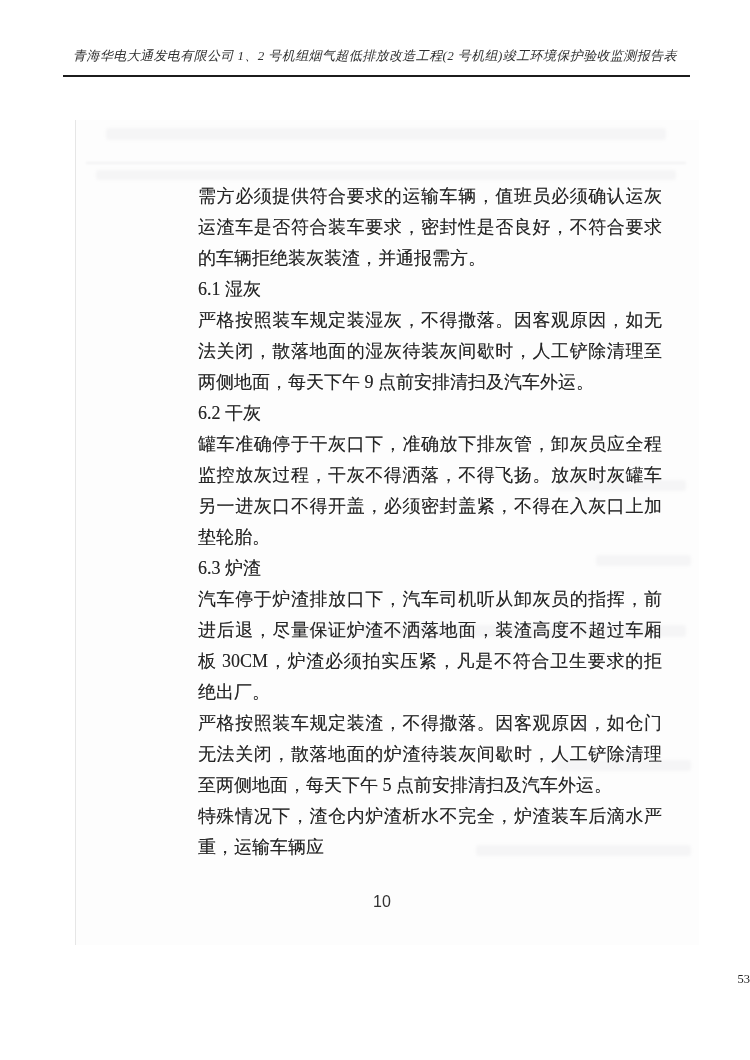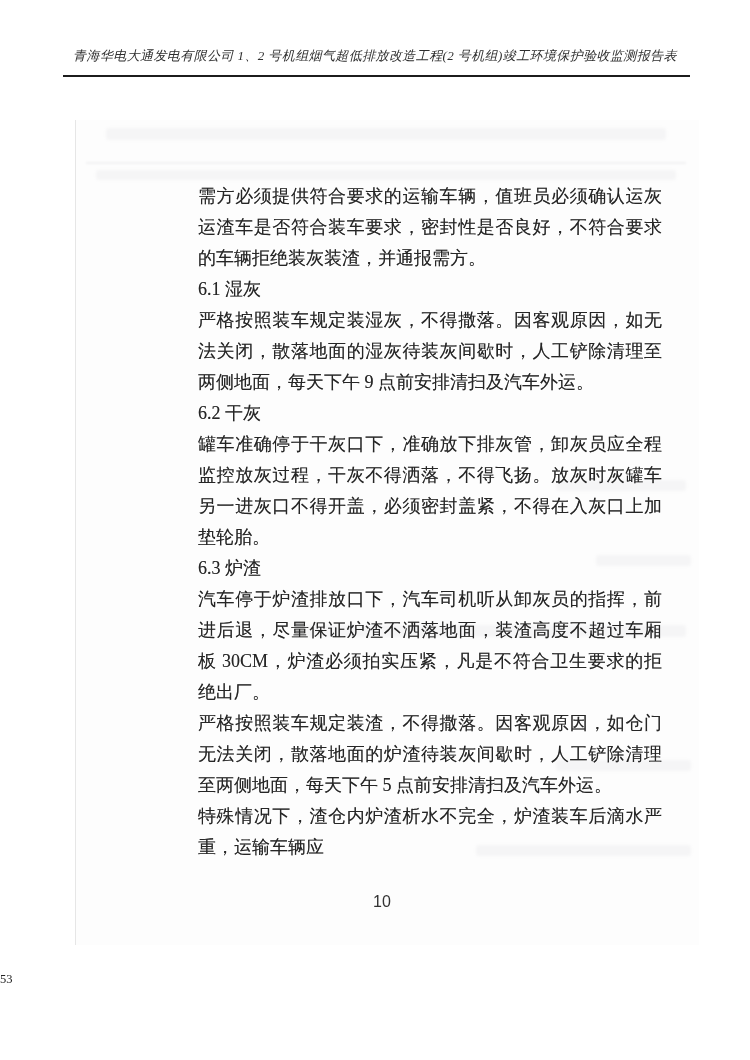--- a/index.html
+++ b/index.html
@@ -66,21 +66,21 @@
     text-align: center;
     font-size: 16px;
     color: #333333;
     font-family: "Liberation Sans", "DejaVu Sans", sans-serif;
   }
   .outer-page-number {
     position: absolute;
     top: 972px;
     left: 0;
     right: 0;
-    text-align: left;
+    text-align: right;
     font-size: 12.5px;
     color: #222222;
   }
   .ghost {
     position: absolute;
     background: rgba(105, 105, 118, 0.05);
     filter: blur(1.6px);
     border-radius: 3px;
     pointer-events: none;
   }

